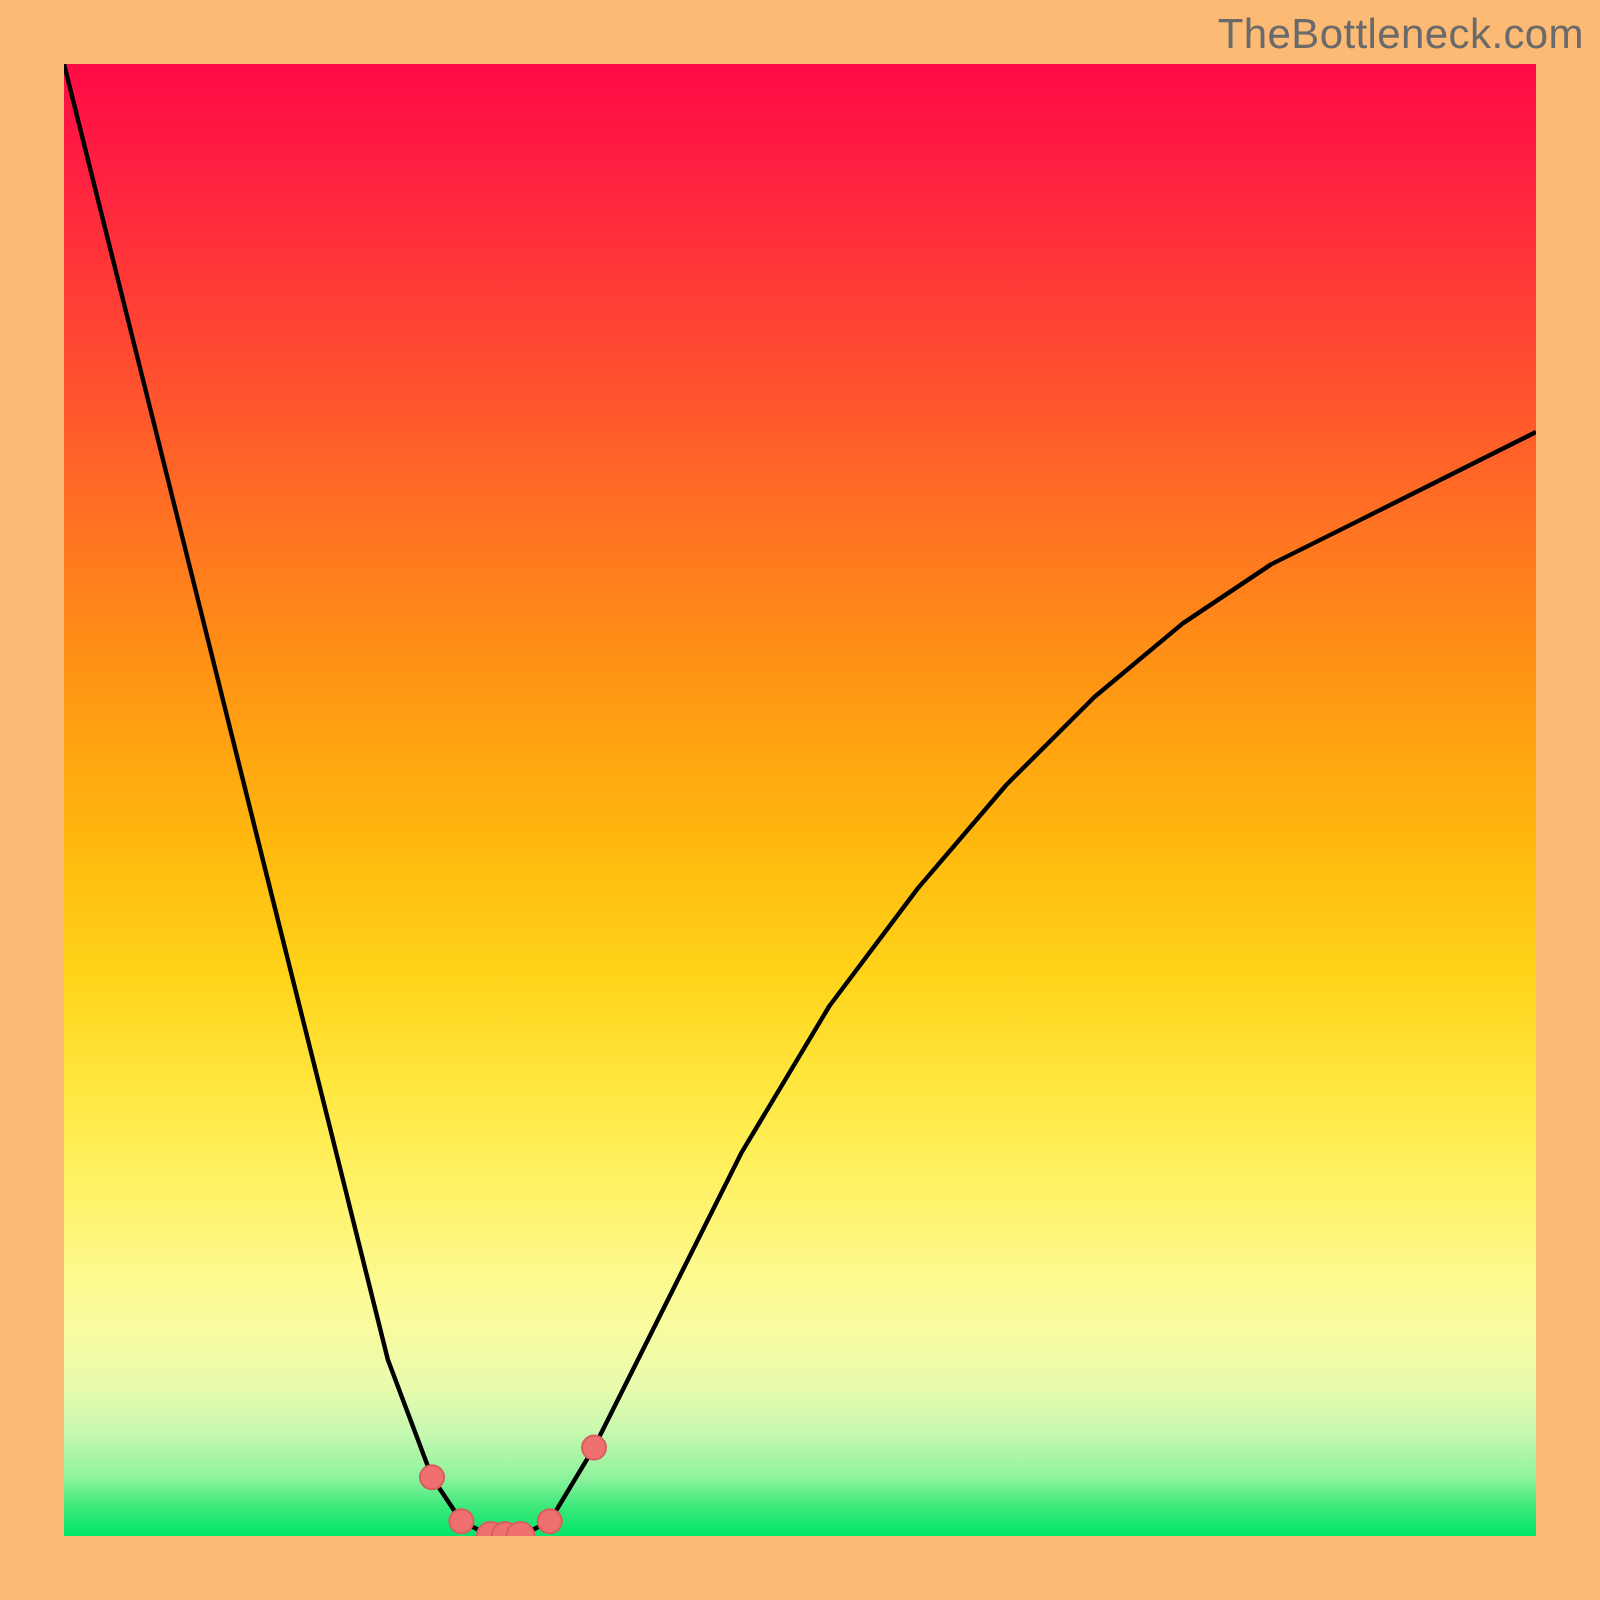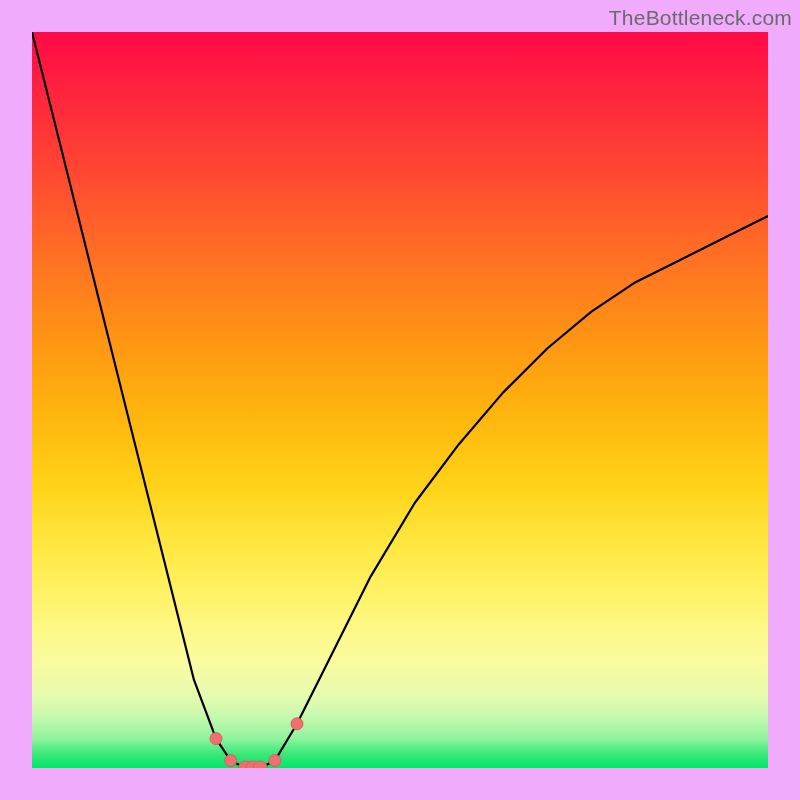--- a/index.html
+++ b/index.html
@@ -7,21 +7,21 @@
     padding: 0;
     width: 800px;
     height: 800px;
     overflow: hidden;
     font-family: Arial, Helvetica, sans-serif;
   }
   .frame {
     position: relative;
     width: 800px;
     height: 800px;
-    background: #f0abfc;
+    background: #fdba74;
   }
   .plot-area {
     position: absolute;
     left: 32px;
     top: 32px;
     width: 736px;
     height: 736px;
     overflow: hidden;
   }
   .gradient {

